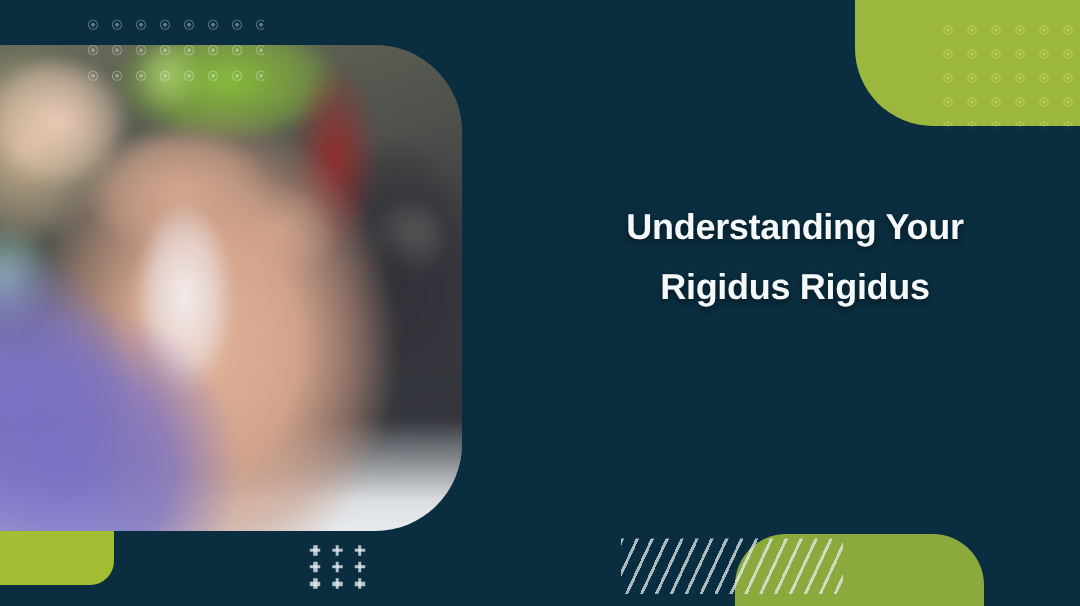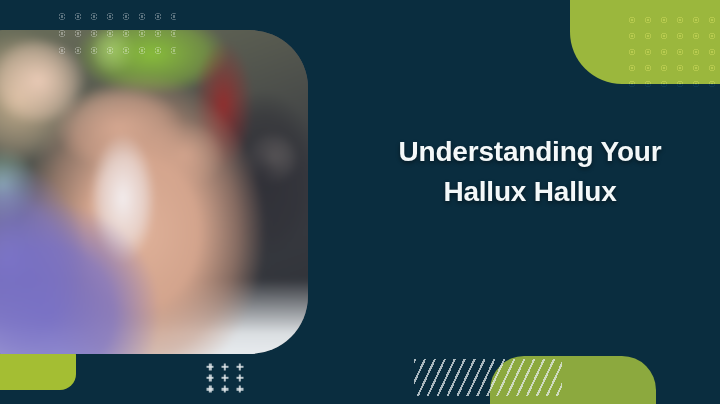--- a/index.html
+++ b/index.html
@@ -144,21 +144,21 @@
   
   .title-block {
     position:absolute;
     left:360px; top:132px;
     width:340px;
     text-align:center;
   }
   .title-block .line {
     display:block;
     color:#f4f8f9;
-    font-size:28px;
+    font-size:24px;
     font-weight:bold;
     line-height:40px;
     letter-spacing:-0.2px;
     text-shadow:0 2px 4px rgba(0,0,0,0.45);
   }
 </style>
 </head>
 <body>
 
 <div id="canvas">
@@ -183,16 +183,16 @@
     <span></span>
     <span></span>
     <span></span>
   </div>
 
   <div class="blob-br"></div>
   <div class="hatch"></div>
 
   <div class="title-block">
     <span class="line">Understanding Your</span>
-    <span class="line">Hallux Hallux</span>
+    <span class="line">Rigidus Rigidus</span>
   </div>
 
 </div>
 
 </body></html>

